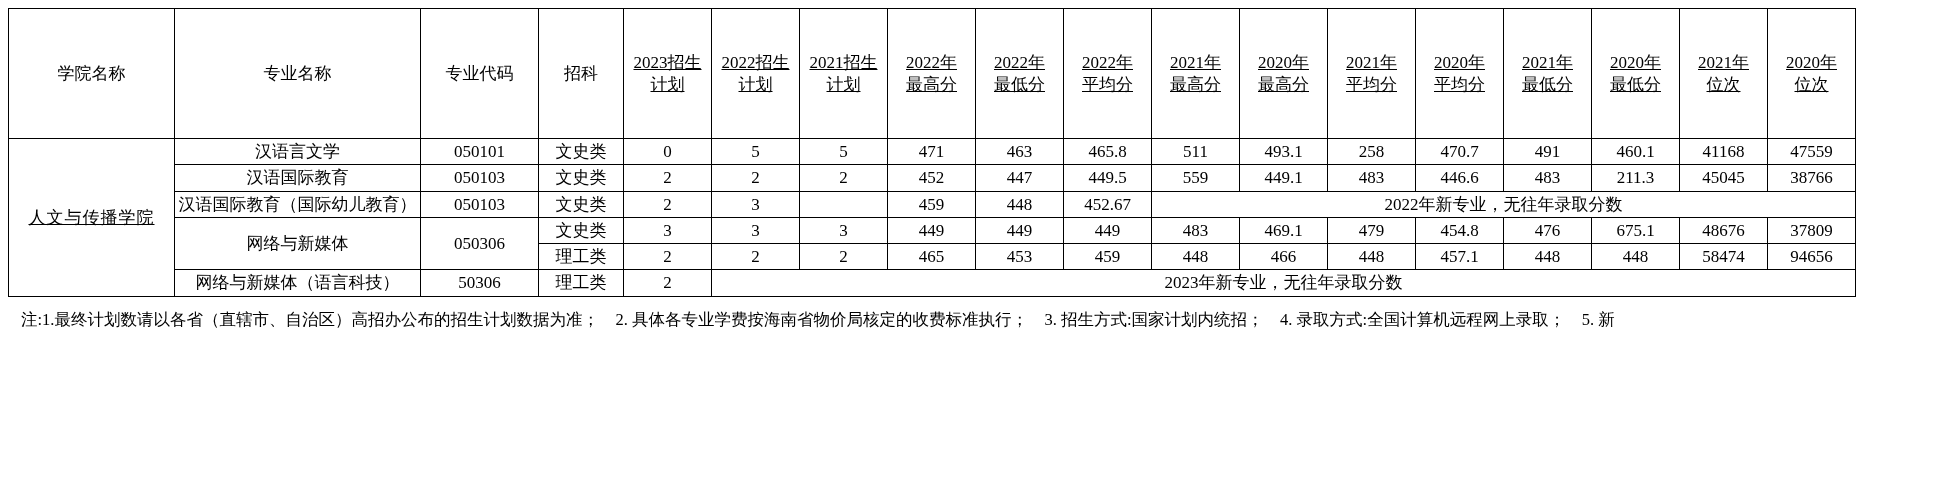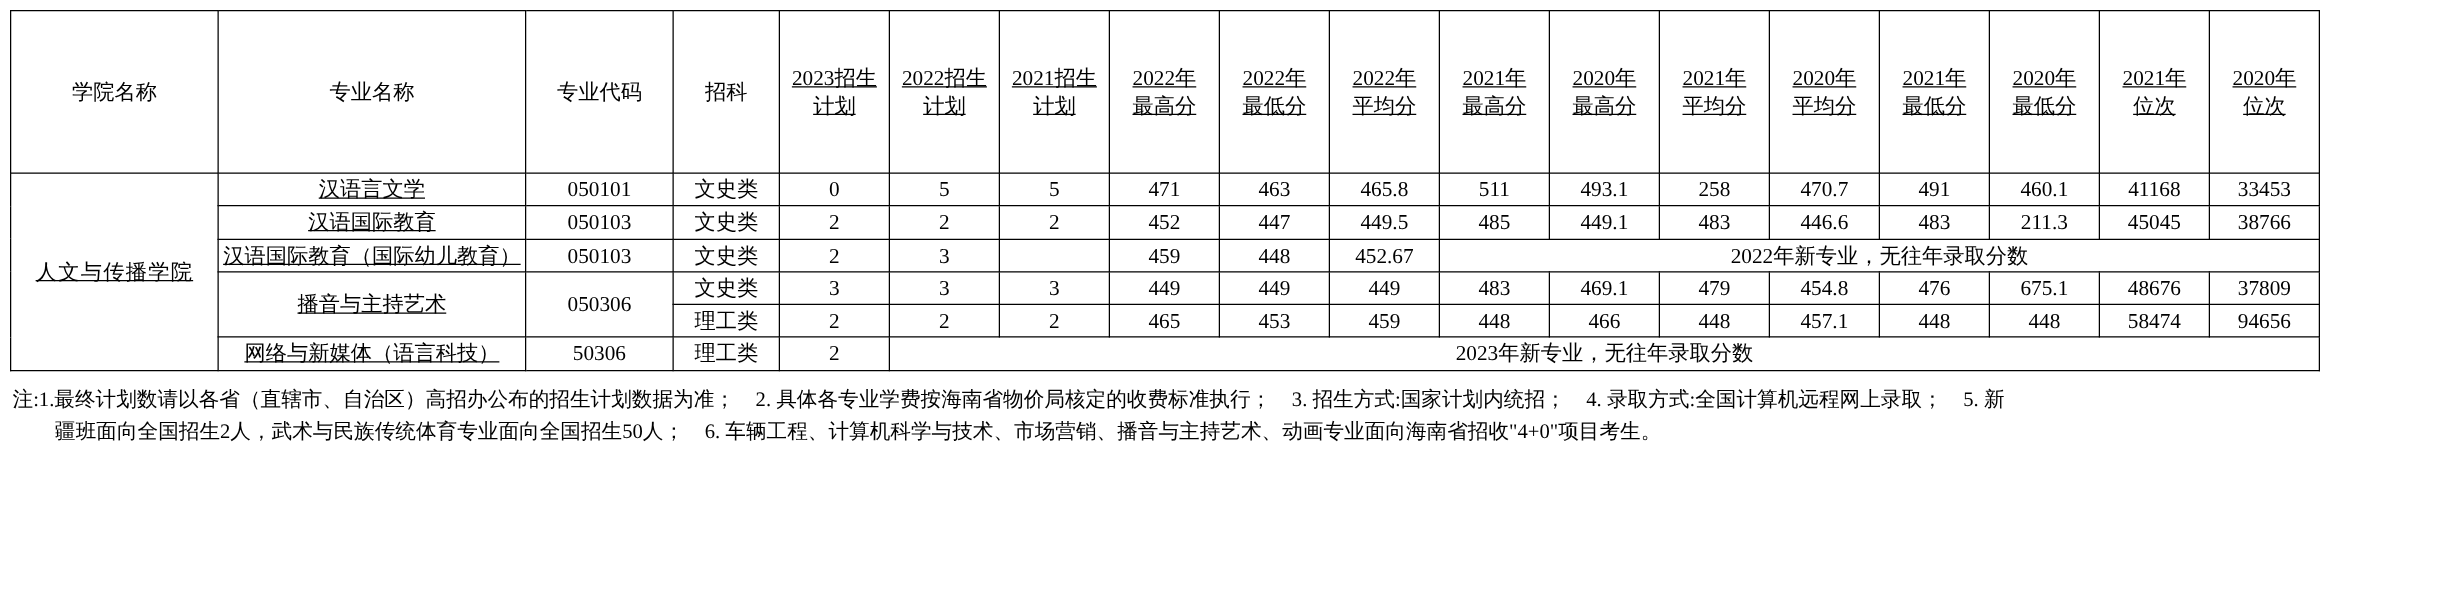--- a/index.html
+++ b/index.html
@@ -58,39 +58,39 @@
     font-size: 17px;
     height: 26px;
   }
   .college-cell {
     font-size: 19px;
     letter-spacing: 1px;
     text-decoration: underline;
   }
   .major-cell {
     font-size: 17px;
-    text-decoration: underline;
   }
   .span-note {
     font-size: 17px;
     text-align: center;
   }
   .notes {
     margin: 10px 10px 0 10px;
     font-size: 16.5px;
     line-height: 1.55;
     text-align: justify;
   }
   .notes .indent {
     display: block;
     text-indent: 0;
     padding-left: 34px;
   }
   .notes .first-line {
     display: block;
+    margin-left: 11px;
   }
 </style>
 </head>
 <body>
 
 <div class="page">
 
   <table class="admissions">
     <colgroup>
       <col class="col-college">
@@ -190,34 +190,34 @@
         <td class="num-cell">471</td>
         <td class="num-cell">463</td>
         <td class="num-cell">465.8</td>
         <td class="num-cell">511</td>
         <td class="num-cell">493.1</td>
         <td class="num-cell">258</td>
         <td class="num-cell">470.7</td>
         <td class="num-cell">491</td>
         <td class="num-cell">460.1</td>
         <td class="num-cell">41168</td>
-        <td class="num-cell">33453</td>
+        <td class="num-cell">47559</td>
       </tr>
 
       <tr>
         <td class="major-cell">汉语国际教育</td>
         <td>050103</td>
         <td>文史类</td>
         <td class="num-cell">2</td>
         <td class="num-cell">2</td>
         <td class="num-cell">2</td>
         <td class="num-cell">452</td>
         <td class="num-cell">447</td>
         <td class="num-cell">449.5</td>
-        <td class="num-cell">485</td>
+        <td class="num-cell">559</td>
         <td class="num-cell">449.1</td>
         <td class="num-cell">483</td>
         <td class="num-cell">446.6</td>
         <td class="num-cell">483</td>
         <td class="num-cell">211.3</td>
         <td class="num-cell">45045</td>
         <td class="num-cell">38766</td>
       </tr>
 
       <tr>
@@ -227,21 +227,21 @@
         <td class="num-cell">2</td>
         <td class="num-cell">3</td>
         <td class="num-cell"></td>
         <td class="num-cell">459</td>
         <td class="num-cell">448</td>
         <td class="num-cell">452.67</td>
         <td class="span-note" colspan="8">2022年新专业，无往年录取分数</td>
       </tr>
 
       <tr>
-        <td class="major-cell" rowspan="2">播音与主持艺术</td>
+        <td class="major-cell" rowspan="2">网络与新媒体</td>
         <td rowspan="2">050306</td>
         <td>文史类</td>
         <td class="num-cell">3</td>
         <td class="num-cell">3</td>
         <td class="num-cell">3</td>
         <td class="num-cell">449</td>
         <td class="num-cell">449</td>
         <td class="num-cell">449</td>
         <td class="num-cell">483</td>
         <td class="num-cell">469.1</td>
@@ -277,16 +277,15 @@
         <td>理工类</td>
         <td class="num-cell">2</td>
         <td class="span-note" colspan="13">2023年新专业，无往年录取分数</td>
       </tr>
 
     </tbody>
   </table>
 
   <div class="notes">
     <span class="first-line">注:1.最终计划数请以各省（直辖市、自治区）高招办公布的招生计划数据为准；　2. 具体各专业学费按海南省物价局核定的收费标准执行；　3. 招生方式:国家计划内统招；　4. 录取方式:全国计算机远程网上录取；　5. 新</span>
-    <span class="indent">疆班面向全国招生2人，武术与民族传统体育专业面向全国招生50人；　6. 车辆工程、计算机科学与技术、市场营销、播音与主持艺术、动画专业面向海南省招收"4+0"项目考生。</span>
   </div>
 
 </div>
 
 </body></html>

